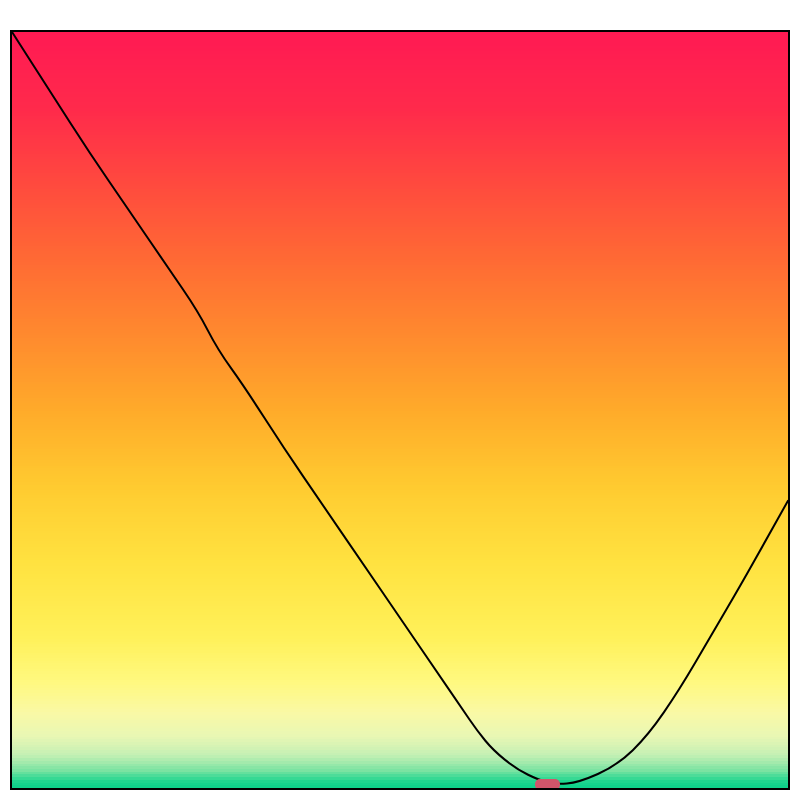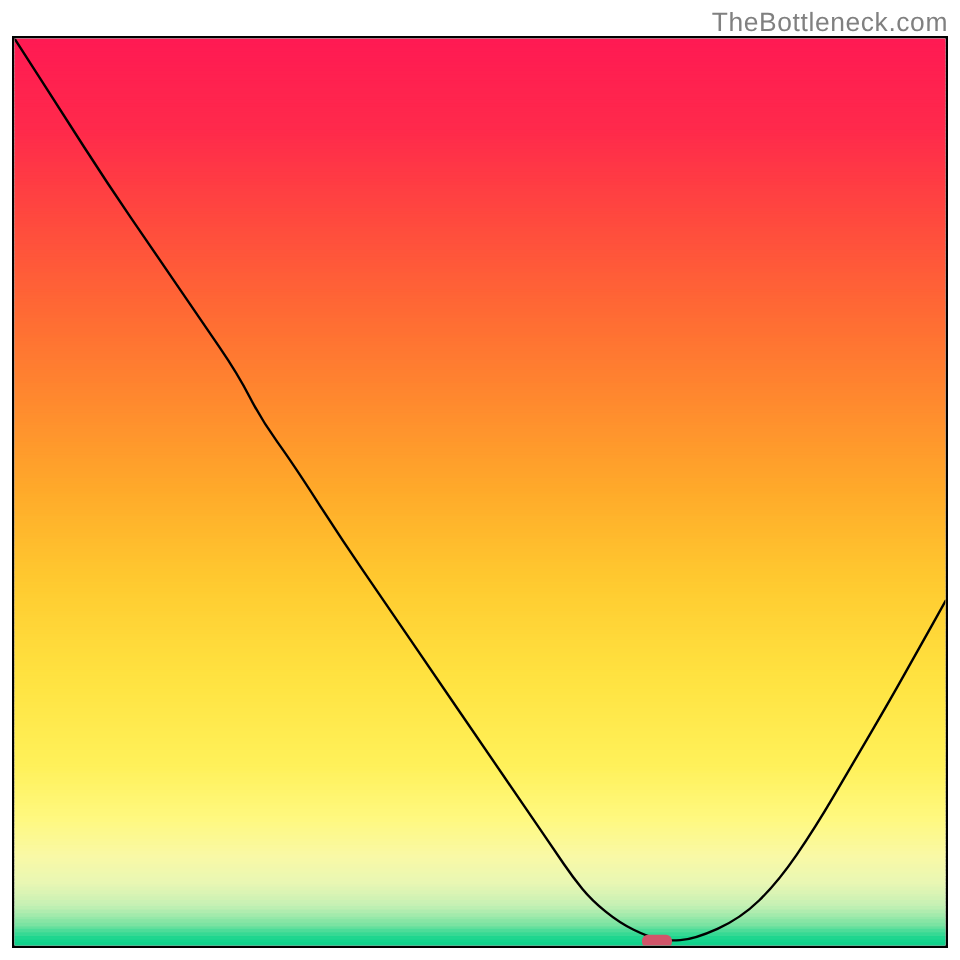--- a/index.html
+++ b/index.html
@@ -50,21 +50,20 @@
   }
   .marker {
     position: absolute;
     border-radius: 5px;
   }
 </style>
 </head>
 <body>
 
 <div class="wrap">
-  <div class="watermark">TheBottleneck.com</div>
 
   <div class="plot-frame">
     <div class="plot-inner" id="plot-inner">
         <div class="grad-stripe" style="top: 0%; height: 0.507143%; background: rgb(255, 26, 83);"></div>
         <div class="grad-stripe" style="top: 0.358423%; height: 0.507143%; background: rgb(255, 27, 83);"></div>
         <div class="grad-stripe" style="top: 0.716846%; height: 0.507143%; background: rgb(255, 27, 82);"></div>
         <div class="grad-stripe" style="top: 1.07527%; height: 0.507143%; background: rgb(255, 28, 82);"></div>
         <div class="grad-stripe" style="top: 1.43369%; height: 0.507143%; background: rgb(255, 28, 82);"></div>
         <div class="grad-stripe" style="top: 1.79211%; height: 0.507143%; background: rgb(255, 29, 82);"></div>
         <div class="grad-stripe" style="top: 2.15054%; height: 0.507143%; background: rgb(255, 29, 81);"></div>

